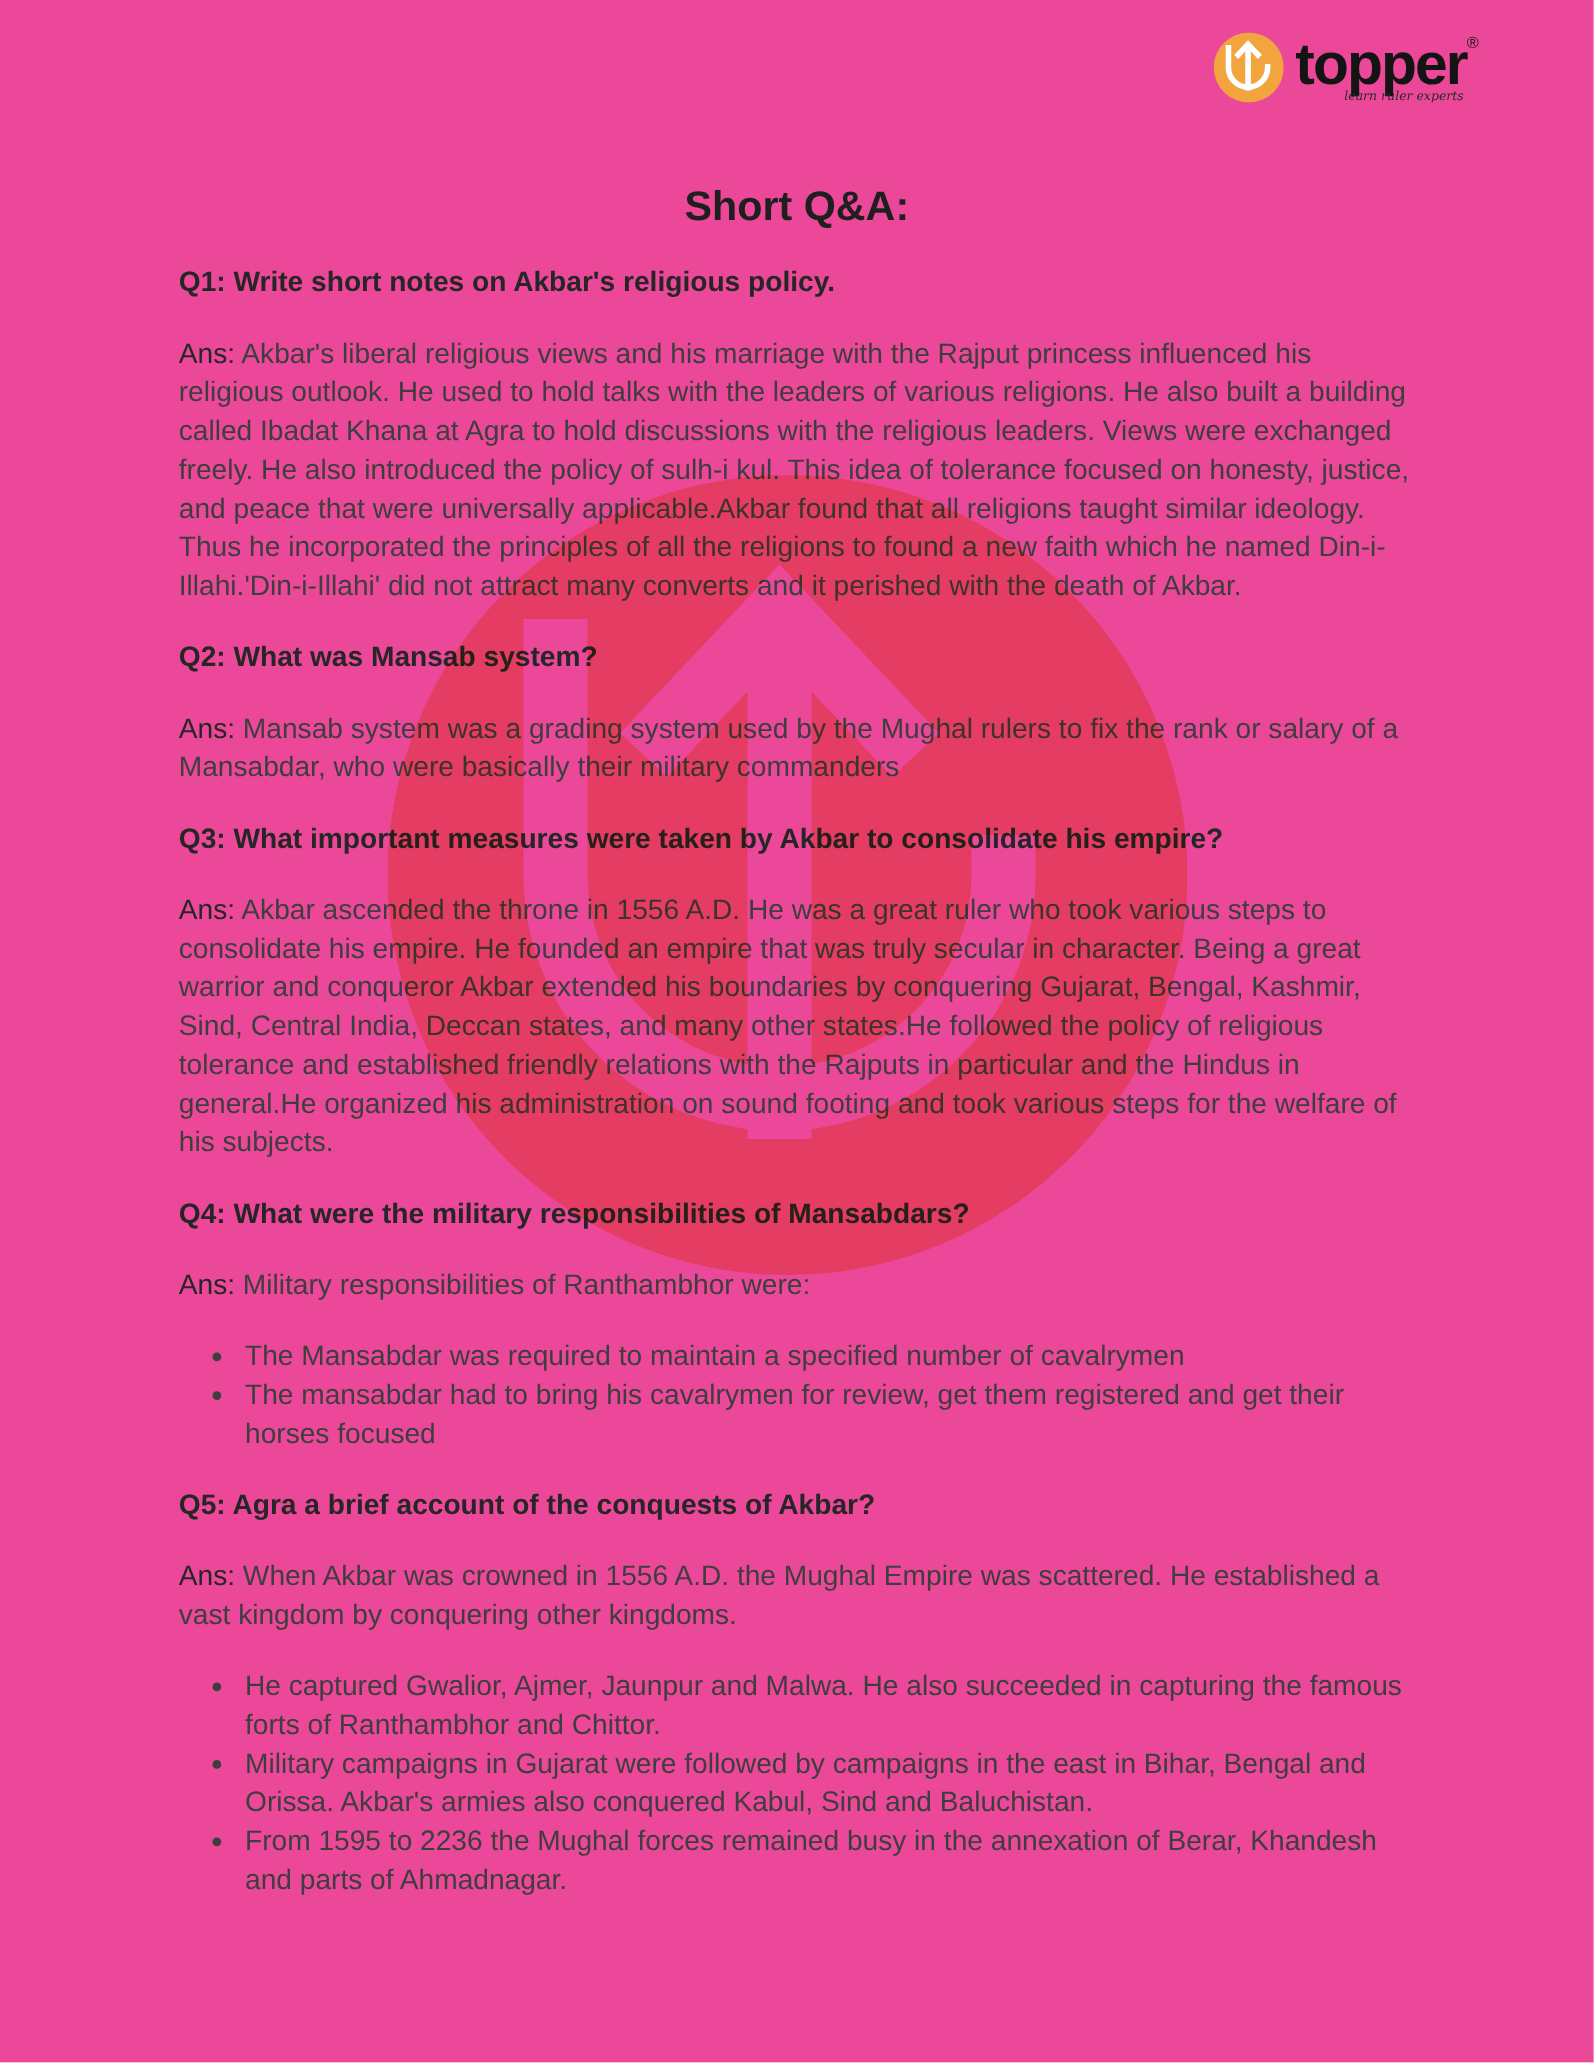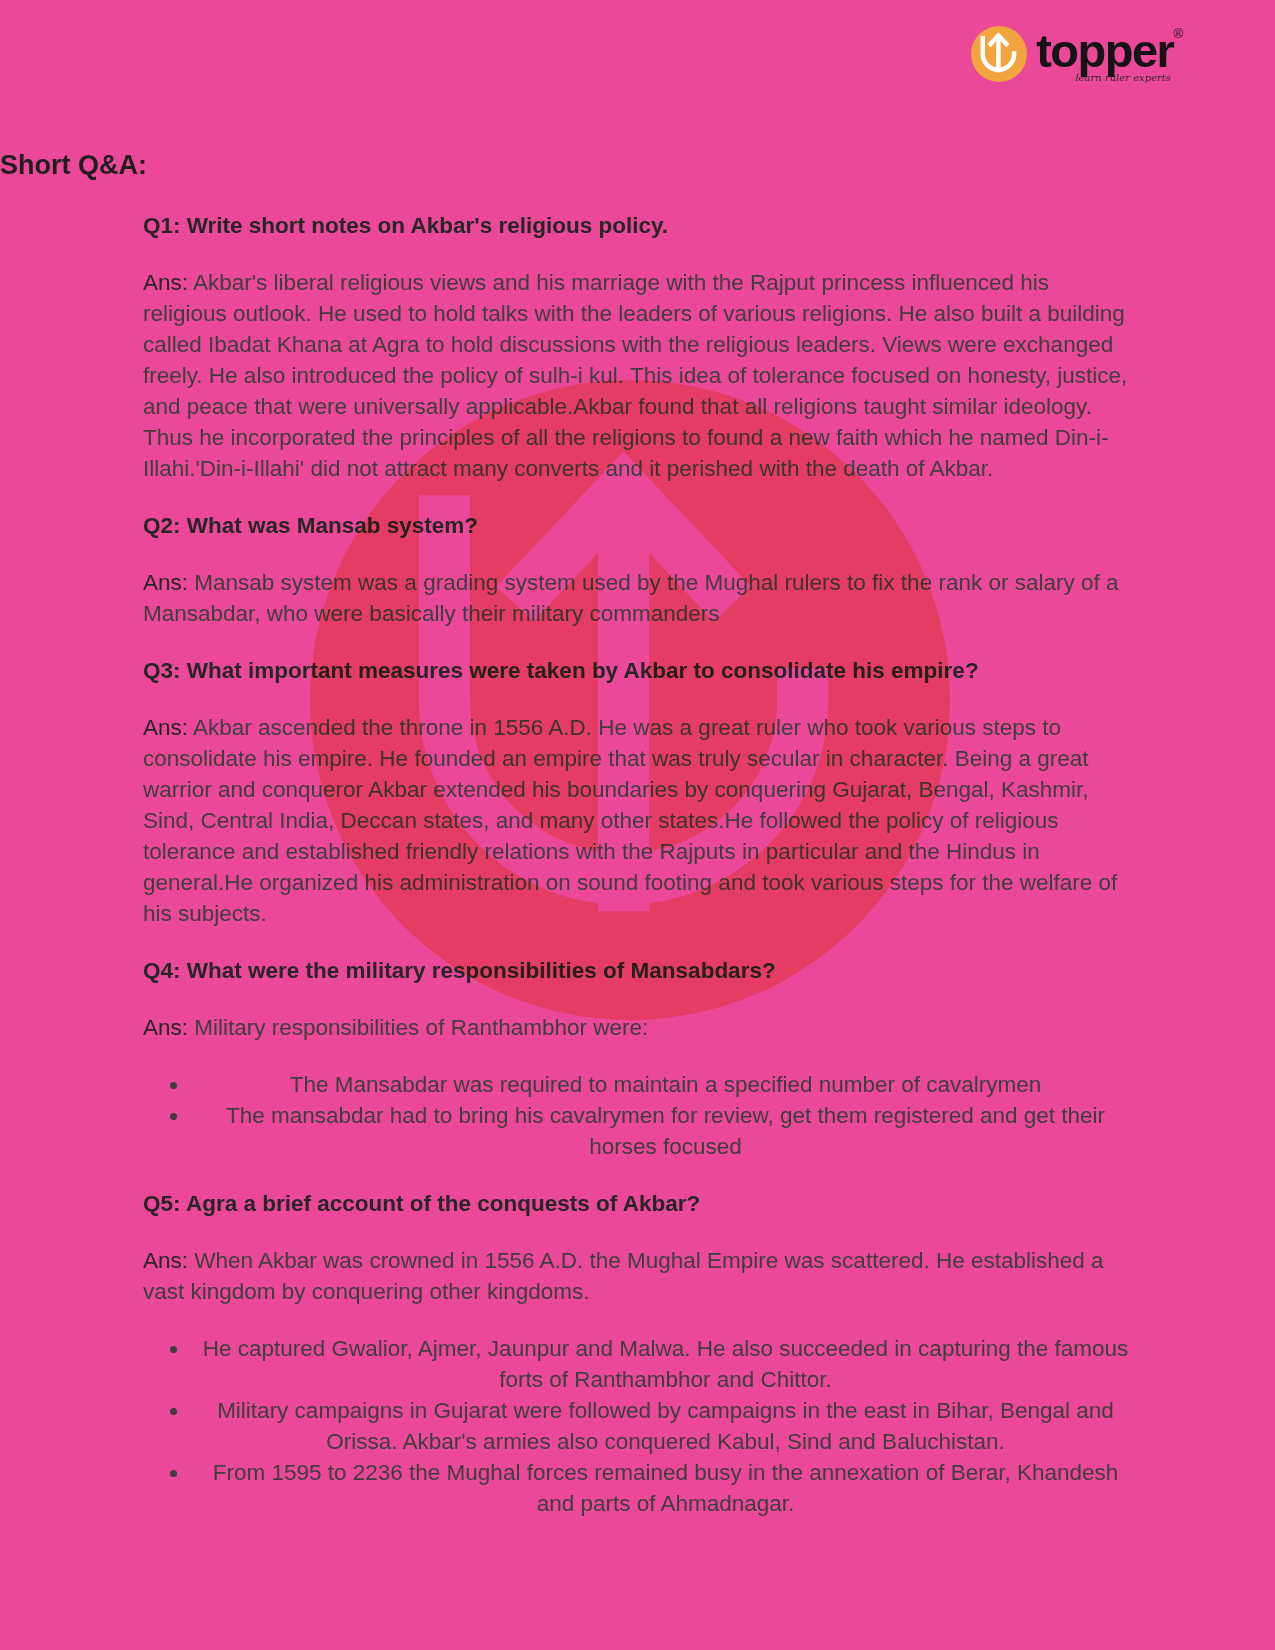--- a/index.html
+++ b/index.html
@@ -42,21 +42,22 @@
     font-family: "DejaVu Serif", serif;
     font-style: italic;
     font-size: 10px;
     color: #2a2a2a;
     margin-top: -4px;
     margin-right: 12px;
   }
   
   .title {
     margin-top: 42px;
-    font-size: 27px;
+    text-align: center;
+    font-size: 33px;
     font-weight: bold;
     color: #1f1f1f;
     line-height: 38px;
   }
   
   .content {
     position: relative;
     z-index: 1;
     width: 992px;
     margin-left: 143px;
@@ -69,21 +70,20 @@
     line-height: 31px;
     font-weight: bold;
     color: #262626;
   }
   .qa p { margin: 26px 0; color: #3e3e3e; }
   .ans { font-weight: normal; color: #262626; }
   .qa ul {
     margin: 20px 0 26px 0;
     padding-left: 47px;
     list-style: disc;
-    text-align: center;
   }
   .qa li { padding-left: 6px; color: #3e3e3e; }
   
   .watermark {
     position: absolute;
     left: 310px;
     top: 380px;
     width: 640px;
     height: 640px;
     mix-blend-mode: multiply;

